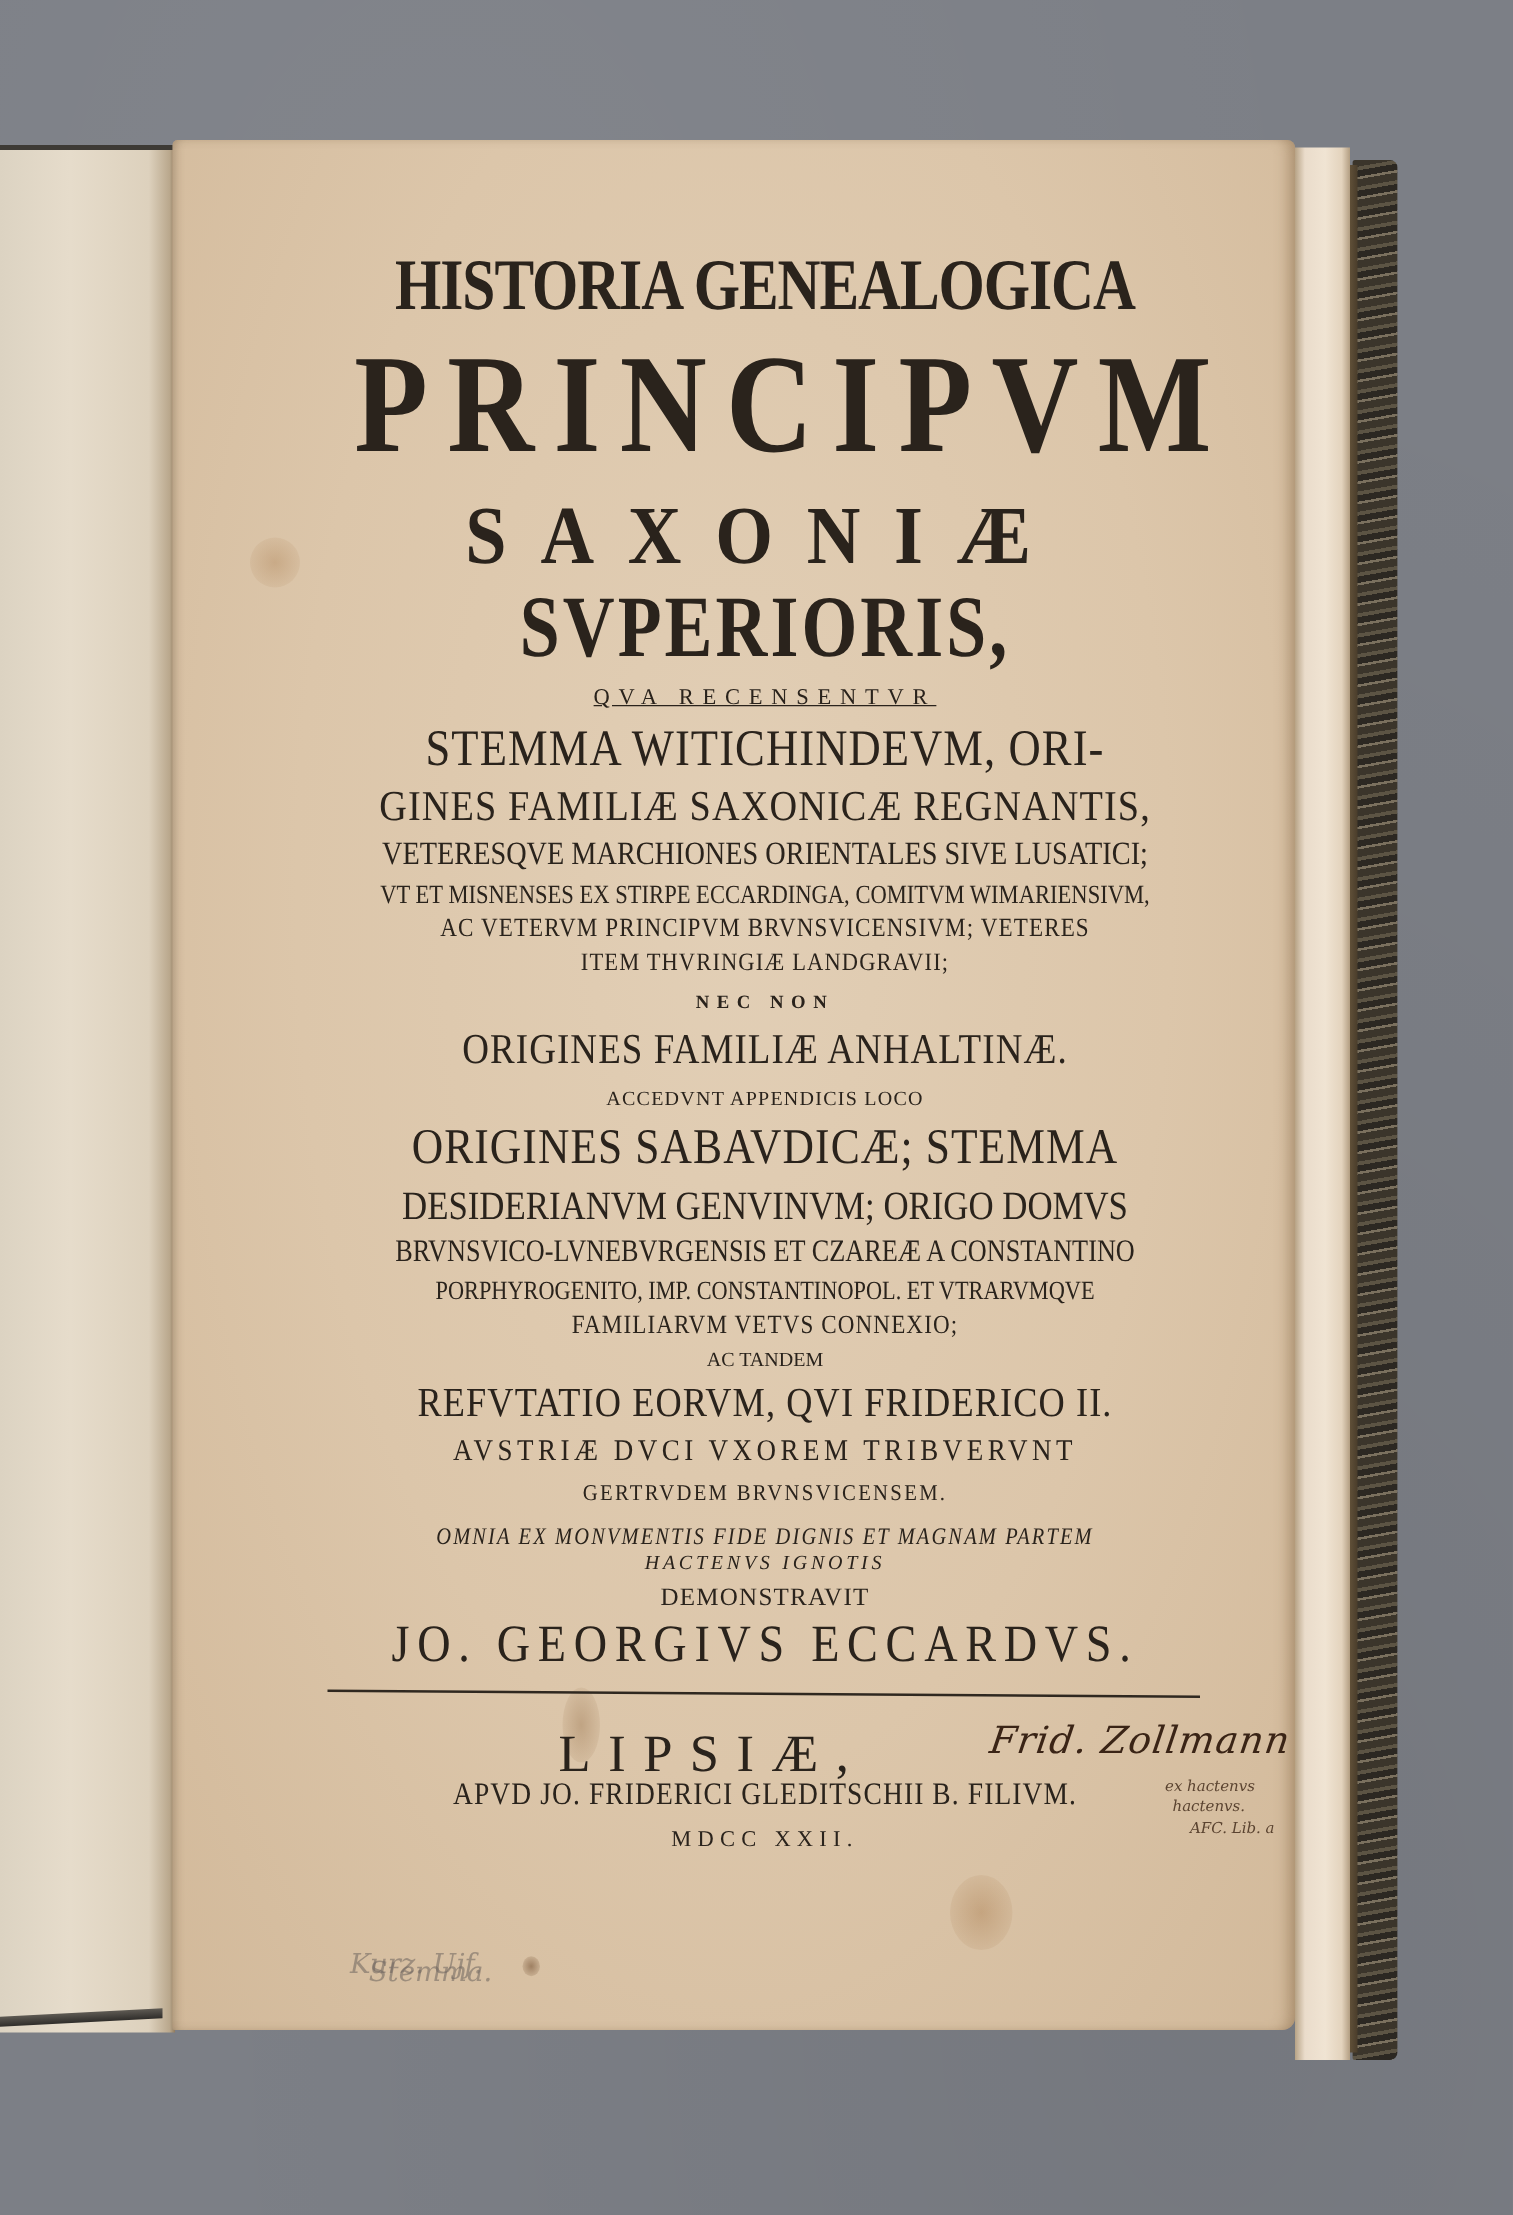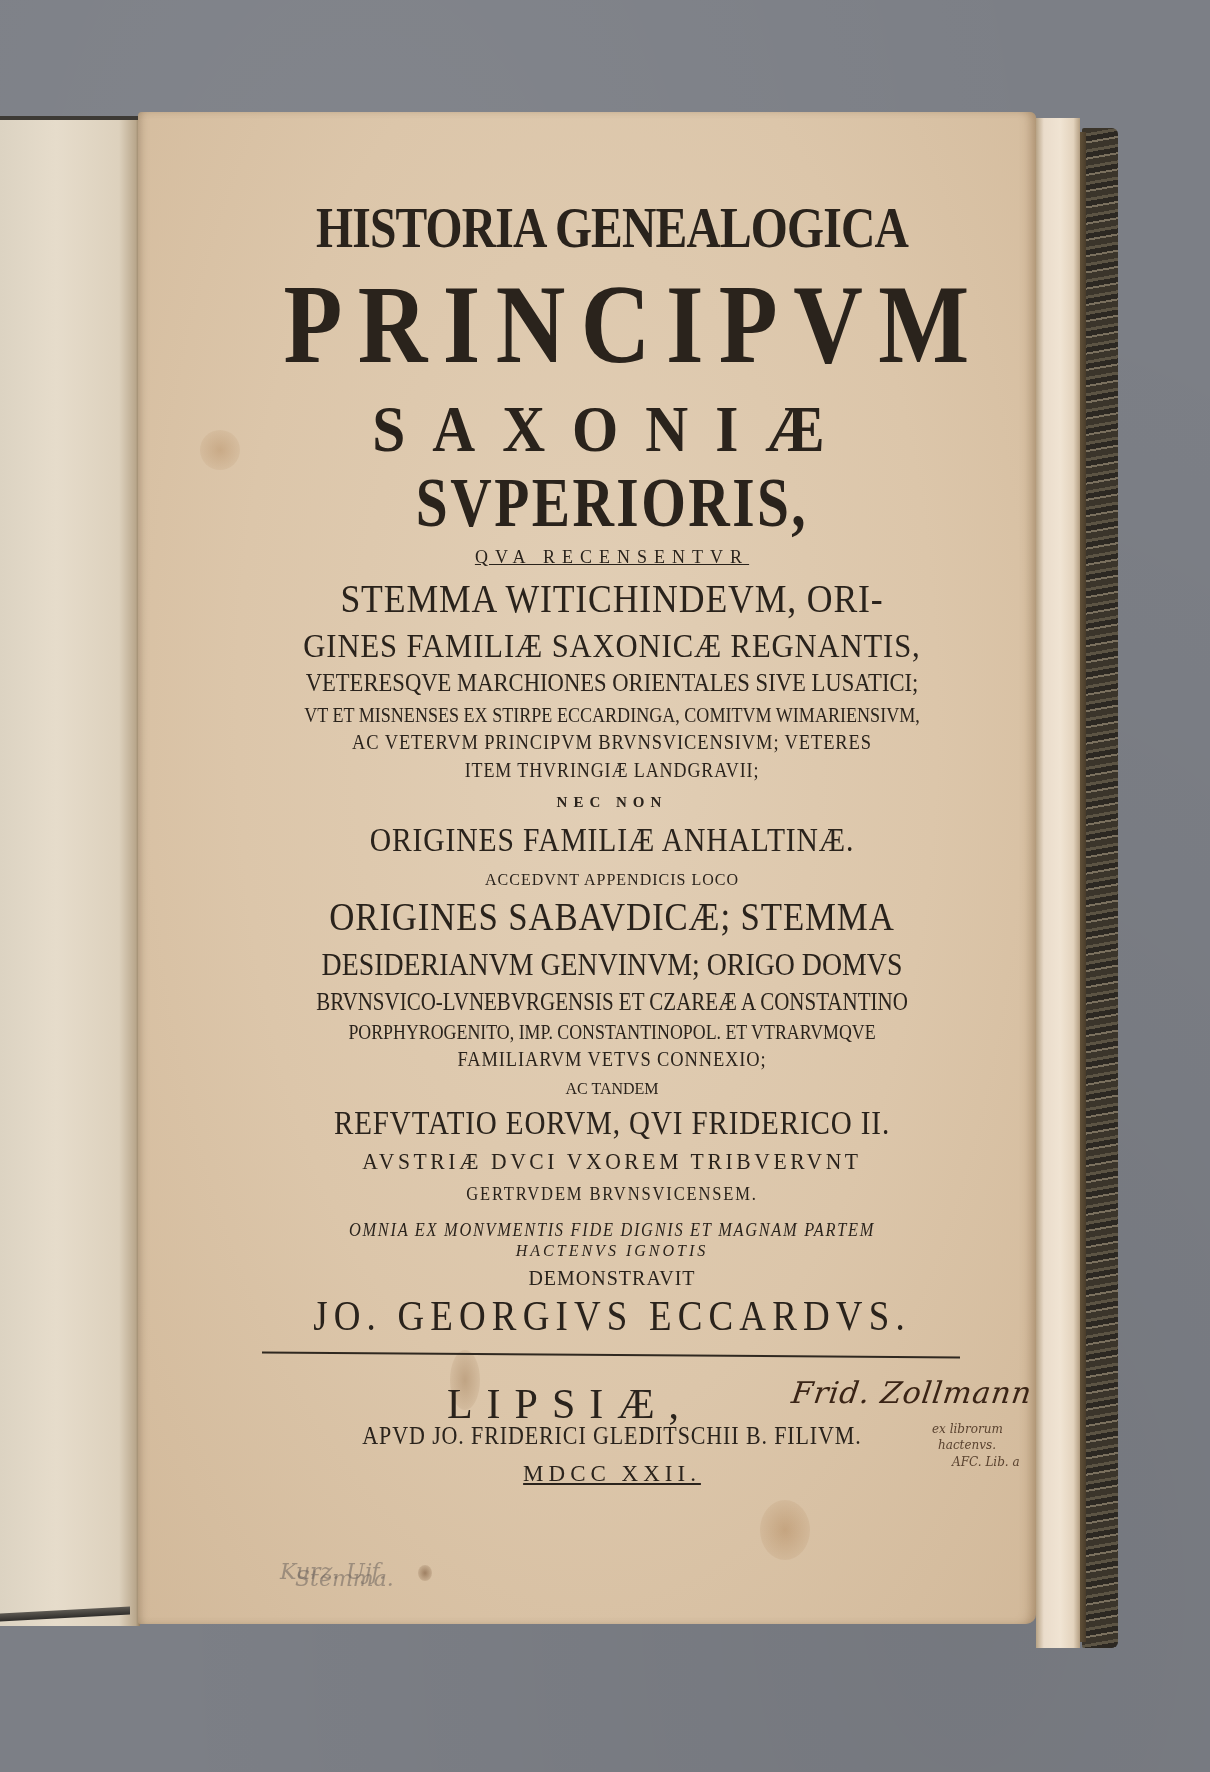--- a/index.html
+++ b/index.html
@@ -90,21 +90,21 @@
   #l-refvt     { top: 1107px; font-size: 33px; letter-spacing: 1px; transform: scaleX(0.88); }
   #l-avstr     { top: 1149px; font-size: 24px; letter-spacing: 4px; transform: scaleX(0.9); }
   #l-gertr     { top: 1185px; font-size: 18px; letter-spacing: 2px; transform: scaleX(0.92); }
   #l-omnia     { top: 1220px; font-size: 19px; font-style: italic; letter-spacing: 2px; transform: scaleX(0.86); }
   #l-hactenvs  { top: 1243px; font-size: 16px; font-style: italic; letter-spacing: 3px; }
   #l-demonstr  { top: 1268px; font-size: 20px; letter-spacing: 1px; }
   #l-jo        { top: 1295px; font-size: 42px; letter-spacing: 7px; transform: scaleX(0.88); }
   #rule { left: 262px; top: 1354px; width: 698px; height: 2px; background: #2f2820; transform: rotate(0.4deg); }
   #l-lipsiae   { top: 1373px; left: 420px; width: 300px; font-size: 42px; letter-spacing: 14px; text-transform: none; margin-top: 10px; }
   #l-apvd      { top: 1423px; font-size: 25px; letter-spacing: 1px; transform: scaleX(0.88); }
-  #l-mdcc      { top: 1462px; font-size: 23px; letter-spacing: 5px; text-decoration: underline; }
+  #l-mdcc      { top: 1462px; font-size: 18px; letter-spacing: 5px; }
 
   
   .hand { position: absolute; color: #3a2416; font-family: "DejaVu Serif", serif; font-style: italic; white-space: nowrap; line-height: 1; }
   #signature { left: 792px; top: 1378px; font-size: 30px; letter-spacing: 1px; transform: skewX(-8deg); }
   #note-1 { left: 932px; top: 1423px; font-size: 12px; color: #5a4330; }
   #note-2 { left: 938px; top: 1439px; font-size: 12px; color: #5a4330; }
   #note-3 { left: 952px; top: 1456px; font-size: 12px; color: #5a4330; }
   #pencil-1 { left: 280px; top: 1525px; font-size: 22px; color: rgba(110,100,95,0.55); margin-top: 36px; }
   #pencil-2 { left: 295px; top: 1568px; font-size: 22px; color: rgba(110,100,95,0.55); }
 </style>
@@ -149,17 +149,17 @@
 <div class="line" id="l-omnia">Omnia ex monvmentis fide dignis et magnam partem</div>
 <div class="line" id="l-hactenvs">hactenvs ignotis</div>
 <div class="line" id="l-demonstr">demonstravit</div>
 <div class="line" id="l-jo">Jo. Georgivs Eccardvs.</div>
 <div class="abs" id="rule"></div>
 <div class="line" id="l-lipsiae">LIPSIÆ,</div>
 <div class="line" id="l-apvd">Apvd Jo. Friderici Gleditschii B. Filivm.</div>
 <div class="line" id="l-mdcc">MDCC XXII.</div>
 
 <div class="hand" id="signature">Frid. Zollmann</div>
-<div class="hand" id="note-1">ex librorum</div>
+<div class="hand" id="note-1">ex hactenvs</div>
 <div class="hand" id="note-2">hactenvs.</div>
 <div class="hand" id="note-3">AFC. Lib. a</div>
 <div class="hand" id="pencil-1">Kurz. Ujf.</div>
 <div class="hand" id="pencil-2">Stemma.</div>
 
 </body></html>

